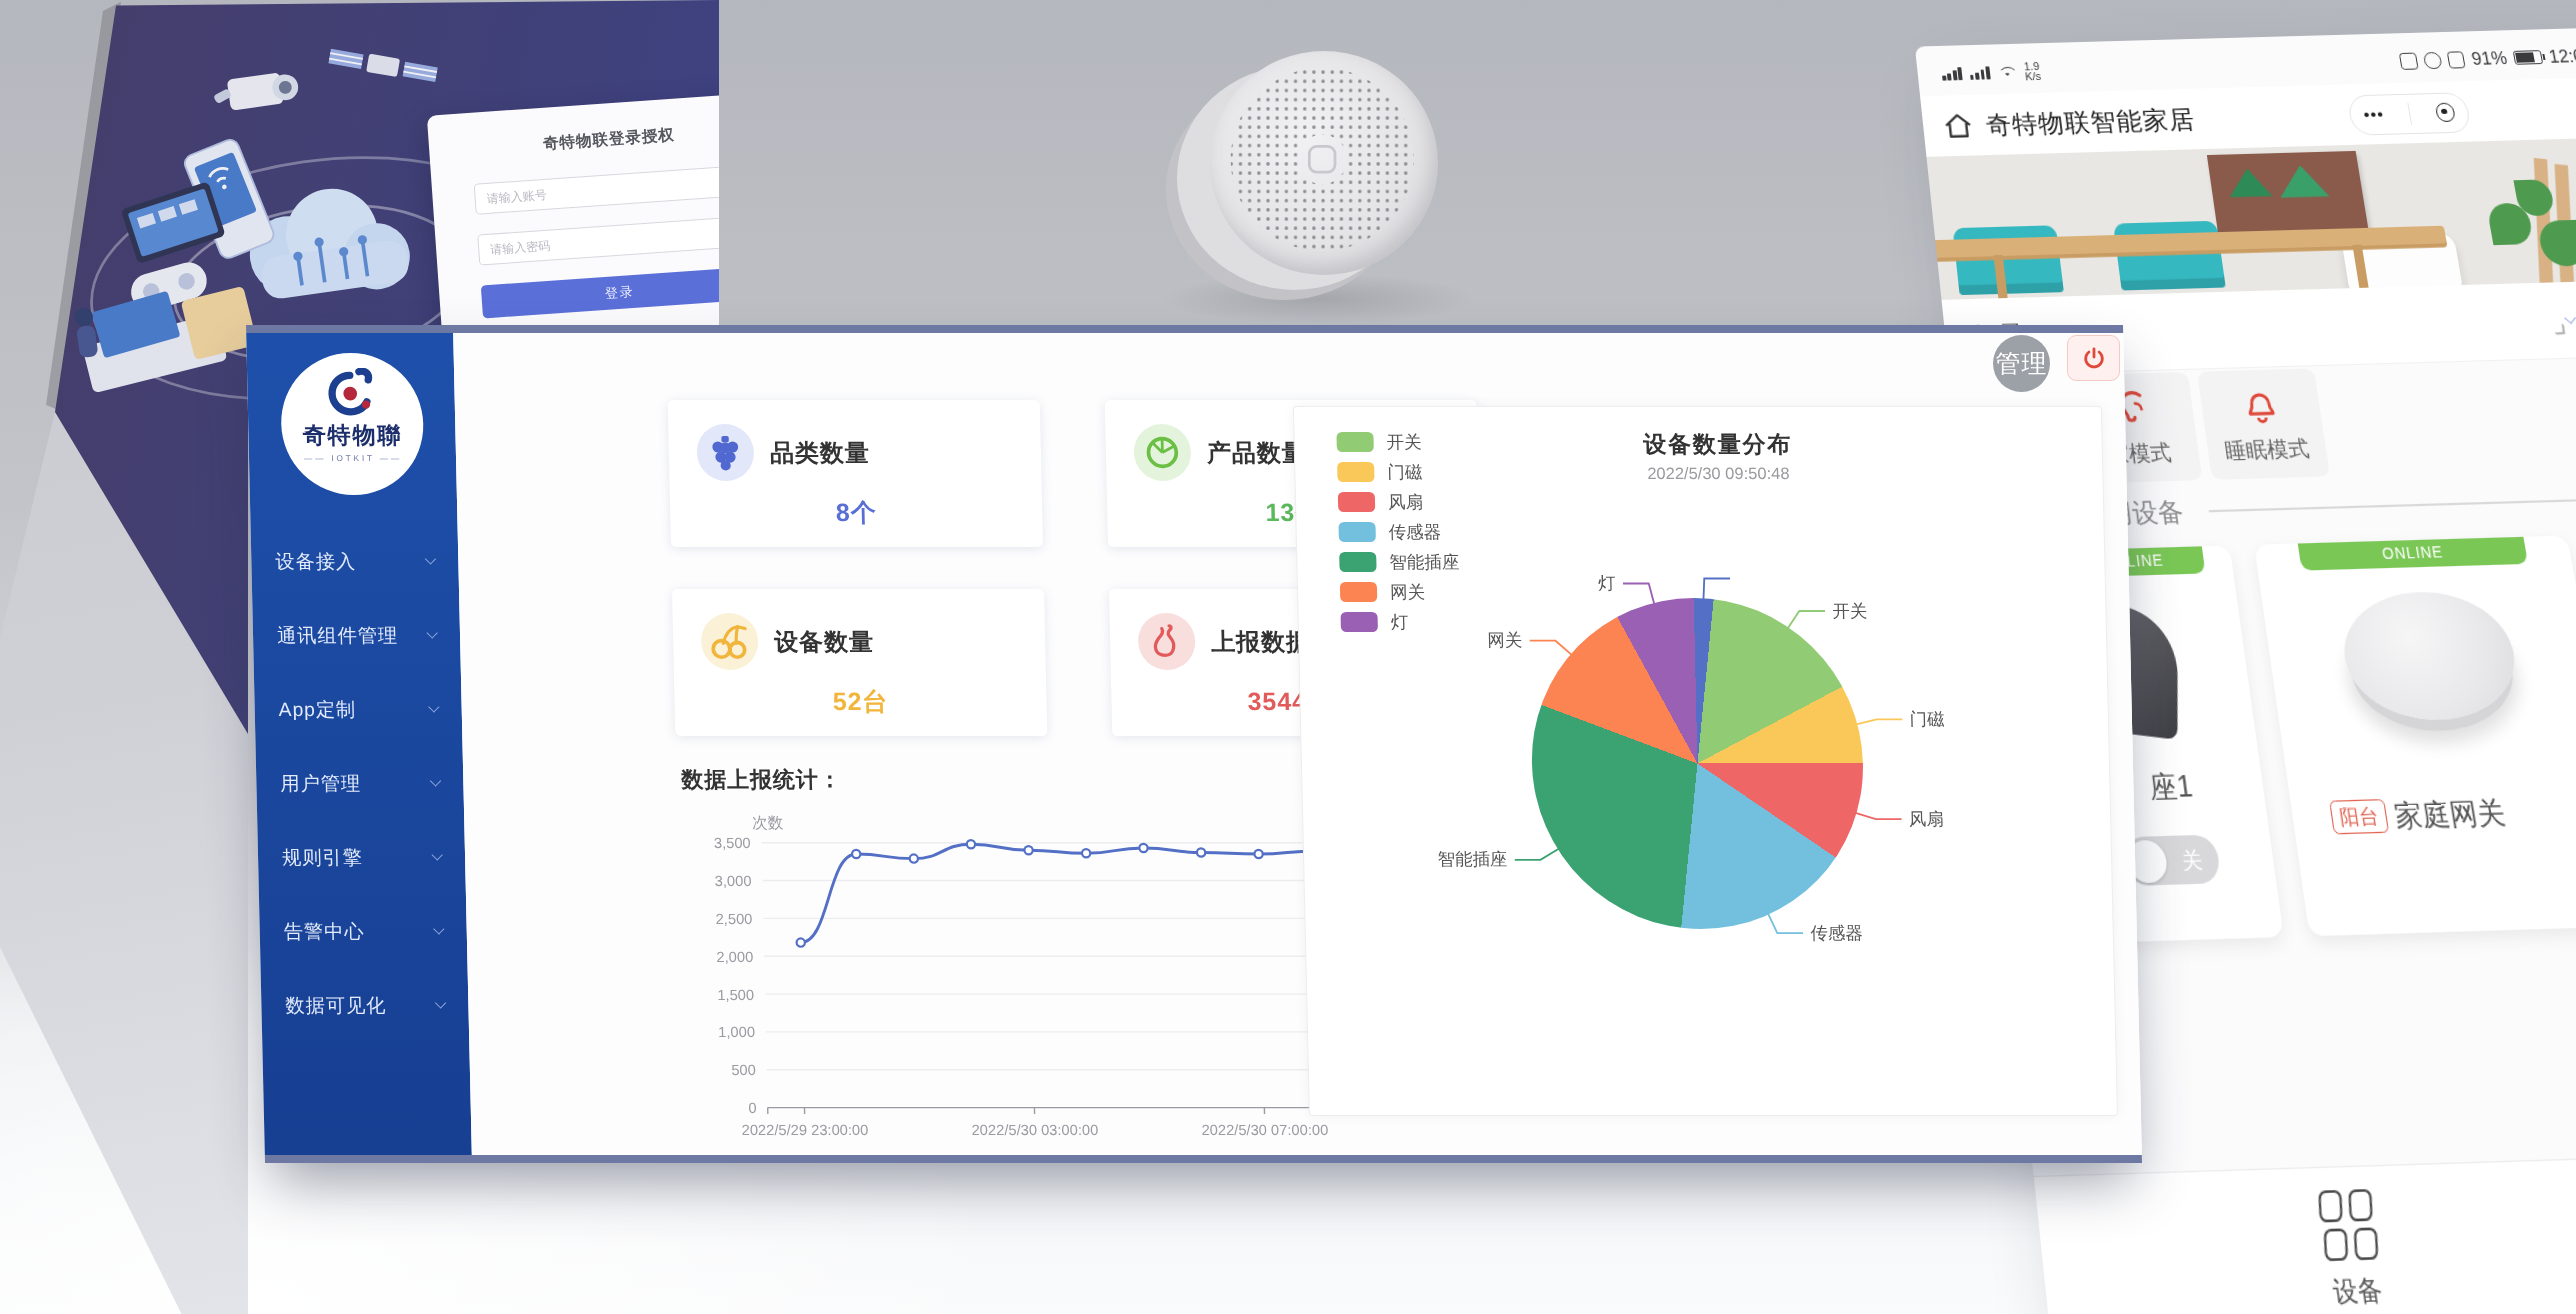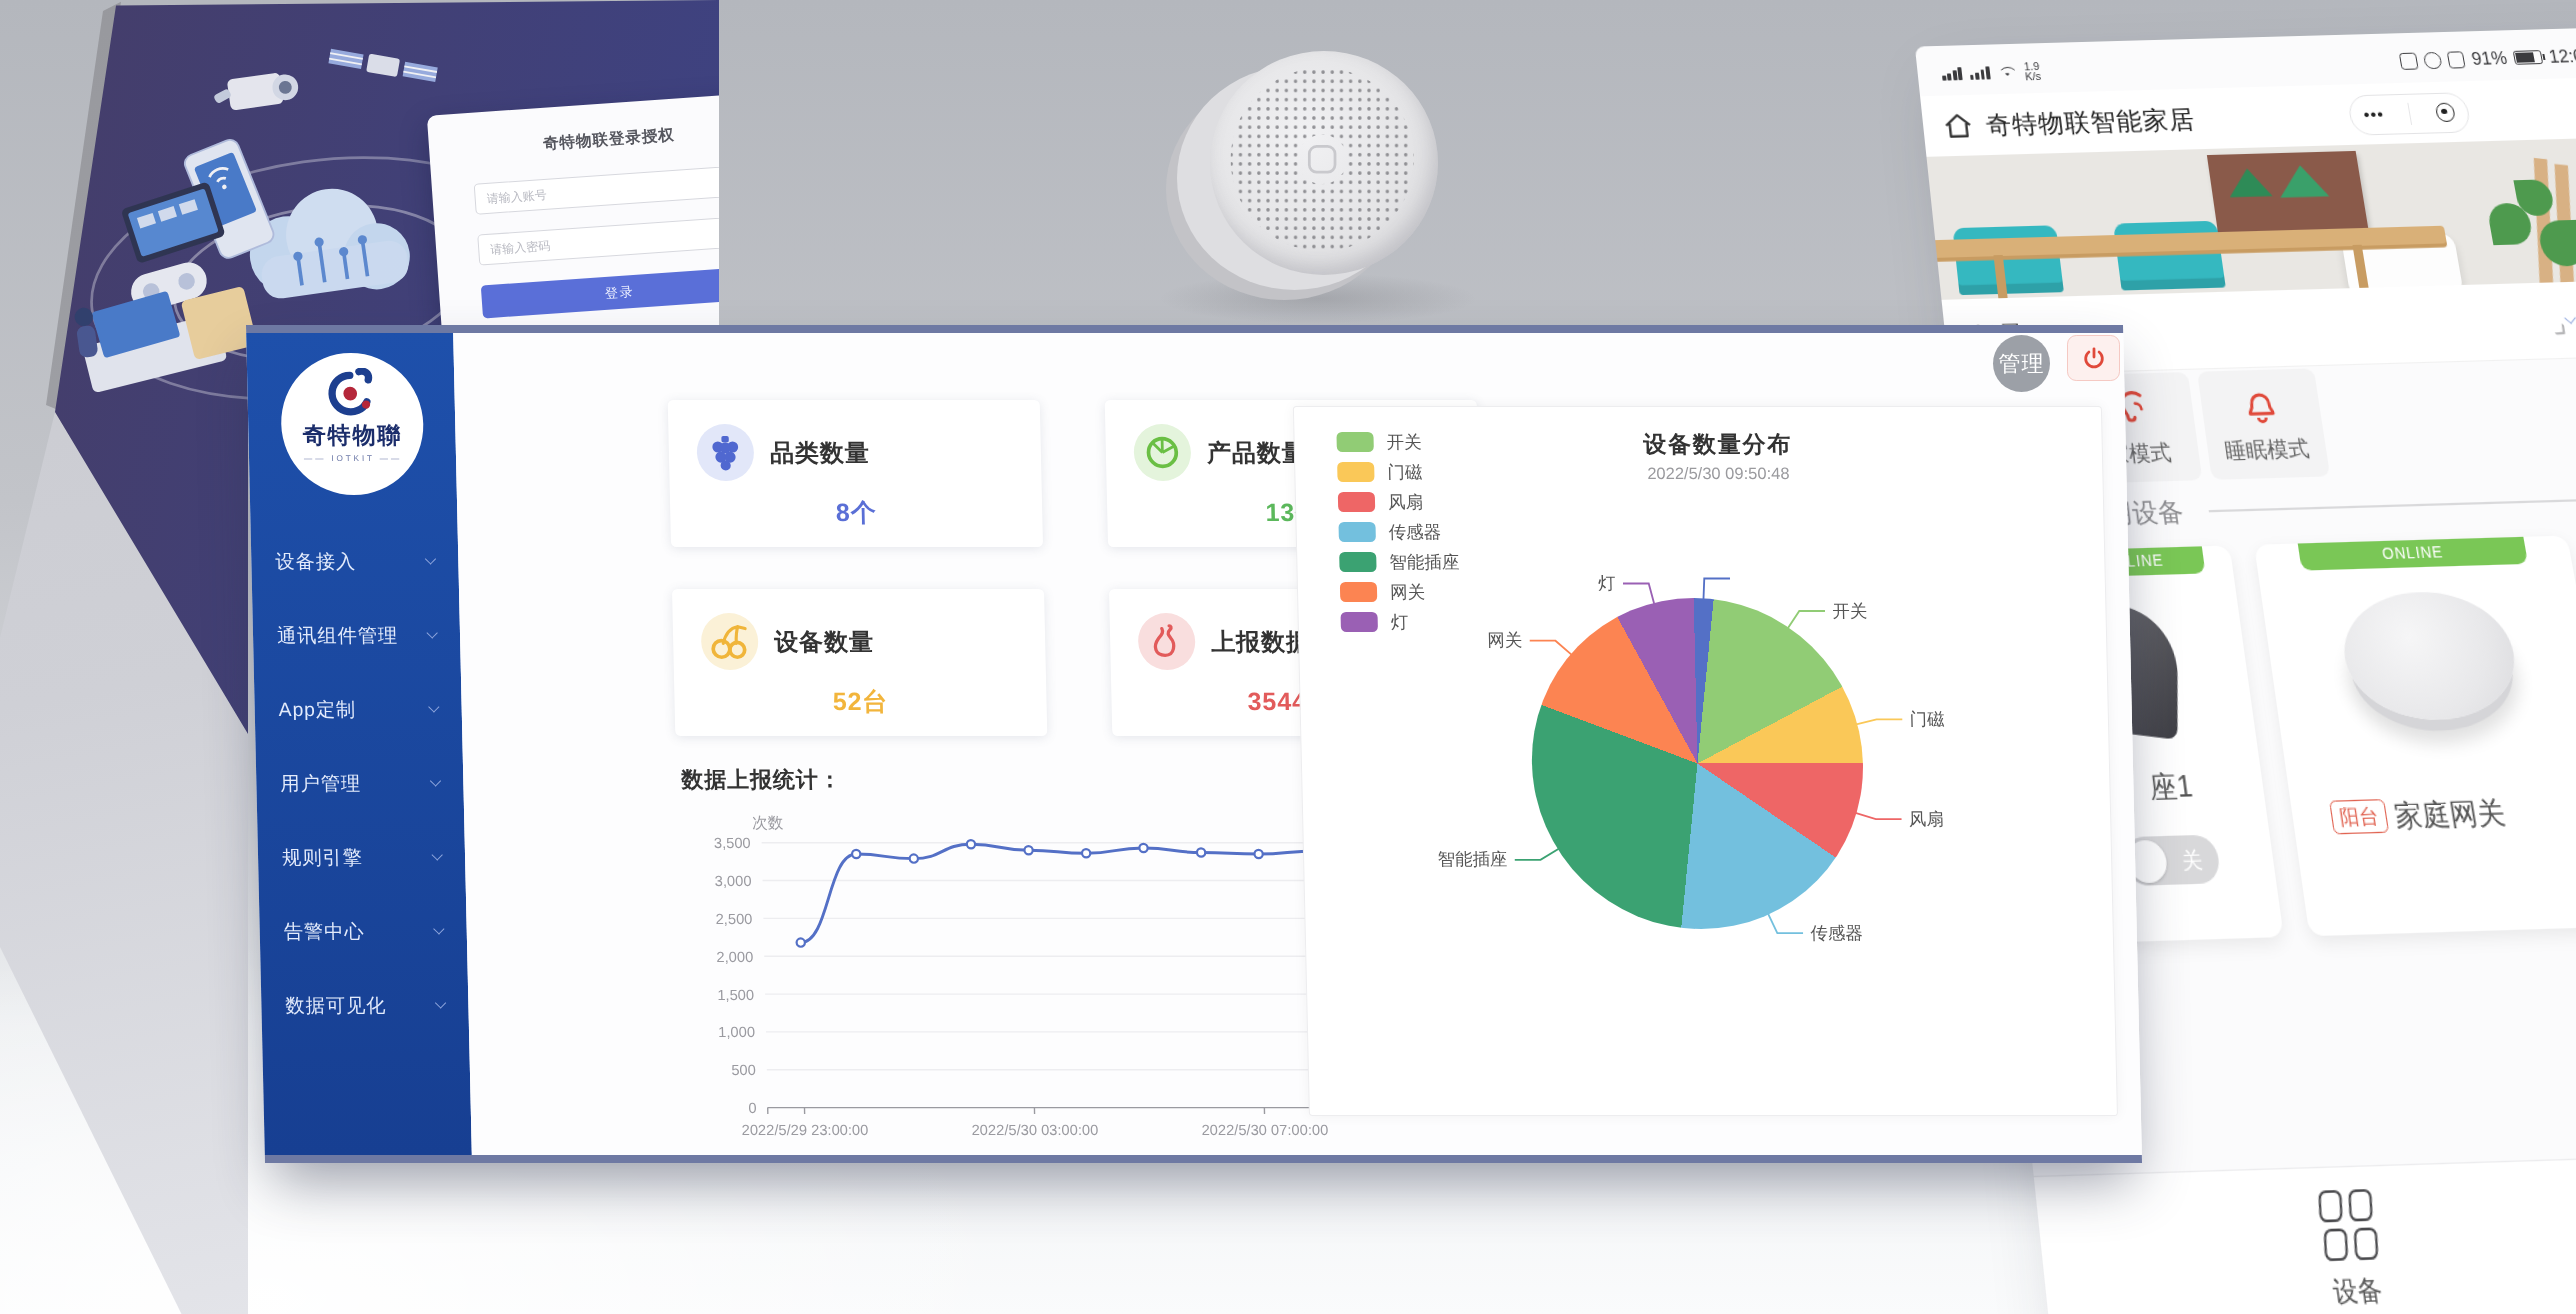--- a/index.html
+++ b/index.html
@@ -142,21 +142,21 @@
   .legend li { display:flex; align-items:center; height:30px; cursor:pointer; }
   .legend .sw { width:37px; height:20px; border-radius:5.5px; margin-right:13px; }
   .legend .lg-lbl { font-size:17.5px; color:#555; }
   .pie-title { position:absolute; left:147px; top:22px; width:552px; text-align:center; font-size:23px; font-weight:bold; color:#333; letter-spacing:1.8px; }
   .pie-sub { position:absolute; left:147px; top:57px; width:552px; text-align:center; font-size:16.5px; color:#9a9a9e; }
   .pie { position:absolute; left:230px; top:191px; width:331px; height:331px; border-radius:50%; }
   .pie-overlay { position:absolute; left:0; top:0; }
 
   
   .manage-badge { position:absolute; left:1993px; top:335px; width:57px; height:57px; border-radius:50%;
-    background:rgba(148,152,160,.92); color:#fff; font-size:22px; display:flex; align-items:center; justify-content:center; letter-spacing:0.9px; cursor:pointer; }
+    background:rgba(148,152,160,.92); color:#fff; font-size:25px; display:flex; align-items:center; justify-content:center; letter-spacing:0.9px; cursor:pointer; }
   .power-btn { position:absolute; left:2067px; top:335px; width:53px; height:46px; border-radius:9.2px;
     background:#fdf0ee; border:1.8px solid #f5c9c3; display:flex; align-items:center; justify-content:center; cursor:pointer; }
 </style>
 </head>
 <body>
 
 <div class="stage">
   <div class="floor-glow"></div>
 
   <div class="slab-edge"></div>

